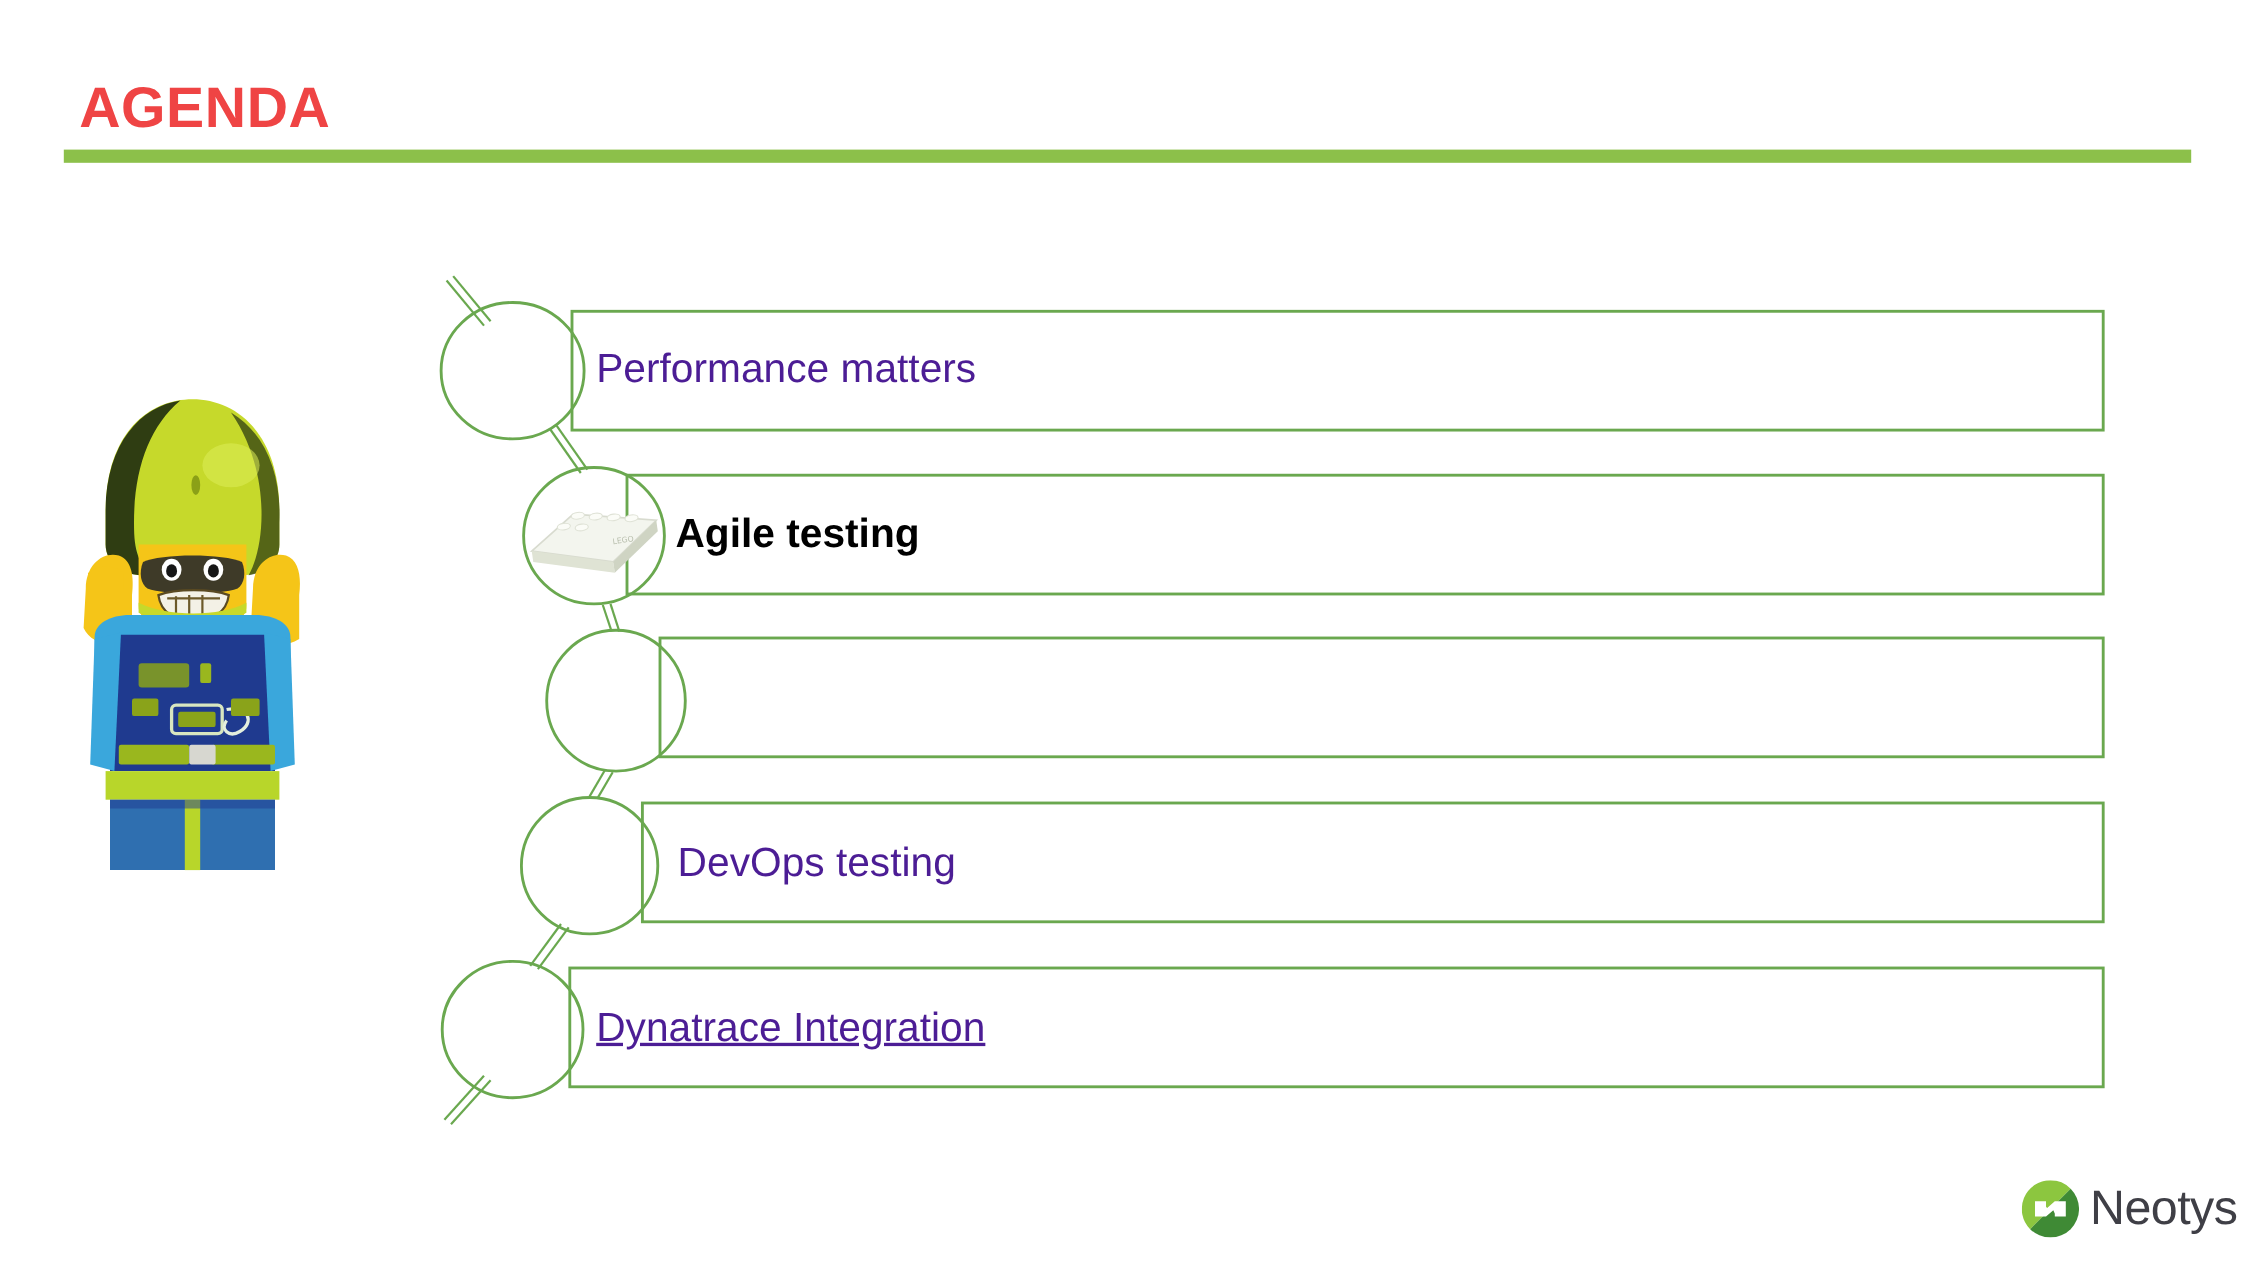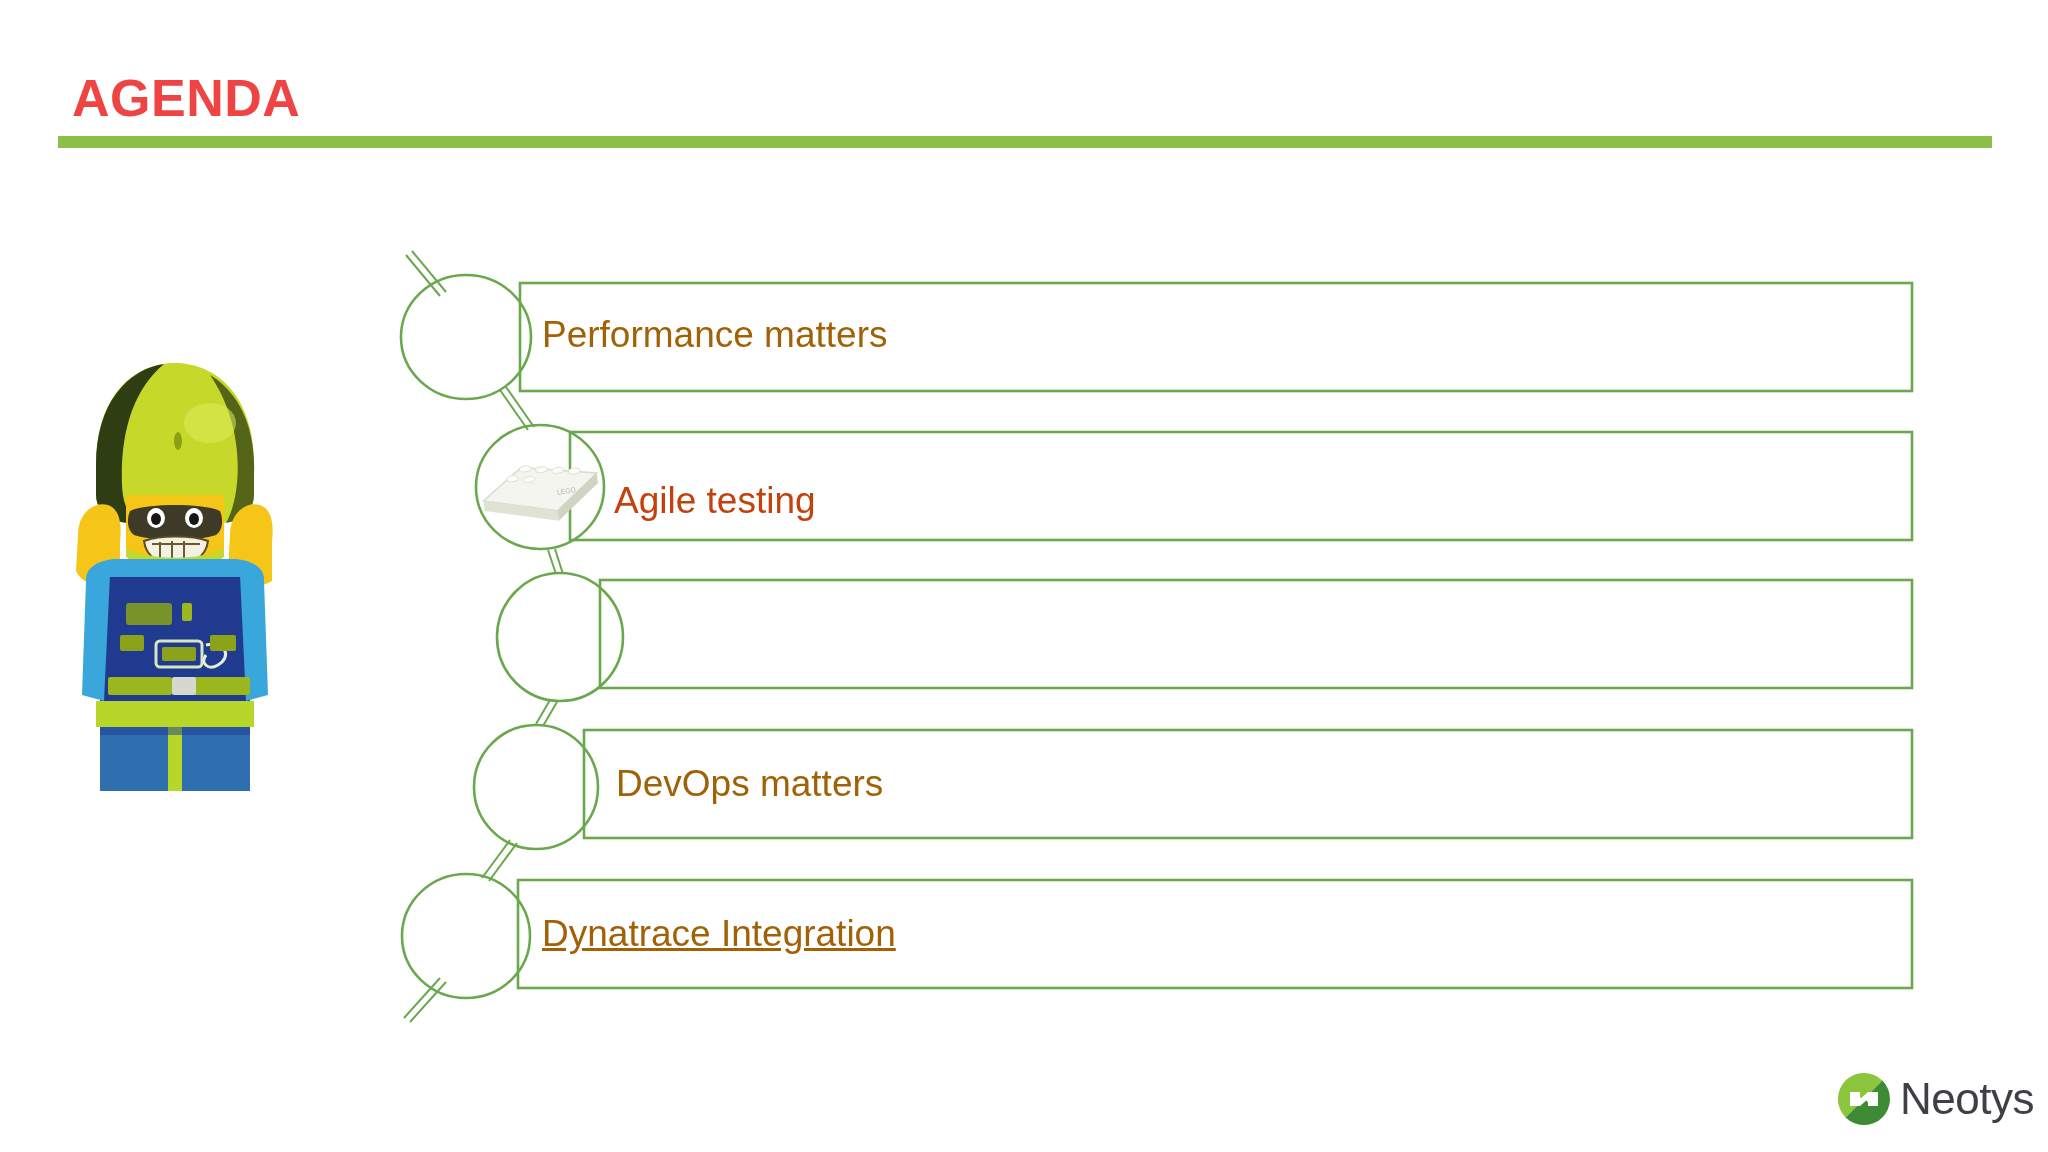--- a/index.html
+++ b/index.html
@@ -59,29 +59,28 @@
     left: 0;
     top: 0;
     width: 2048px;
     height: 1152px;
     pointer-events: none;
   }
   .agenda svg { display: block; width: 2048px; height: 1152px; }
 
   .row-label {
     position: absolute;
-    color: #a16207;
+    color: #4c1d95;
     font-size: 37px;
     line-height: 1;
     white-space: nowrap;
   }
   .row-label.bold {
-    font-weight: normal;
-    color: #c2410c;
-    margin-top: 16px;
+    font-weight: bold;
+    color: #000000;
   }
 
   
   .logo {
     position: absolute;
     left: 1838px;
     top: 1068px;
     width: 200px;
     height: 62px;
     display: flex;
@@ -207,21 +206,21 @@
         </g>
       </g>
     </svg>
   </div>
 
   <div class="row-label" style="left:542px; top:316px;">Performance matters</div>
 
   <div class="row-label bold" style="left:614px; top:466px;">Agile testing</div>
 
 
-  <div class="row-label" style="left:616px; top:765px;">DevOps matters</div>
+  <div class="row-label" style="left:616px; top:765px;">DevOps testing</div>
 
   <div class="row-label" style="left:542px; top:915px;text-decoration:underline;">Dynatrace Integration</div>
 
   <div class="logo">
     <span class="logo-mark">
       <svg viewBox="0 0 52 52" xmlns="http://www.w3.org/2000/svg" aria-hidden="true">
         <path d="M26 0 A26 26 0 0 0 7.6 44.4 L44.4 7.6 A25.9 25.9 0 0 0 26 0 Z" fill="#8cc63f"></path>
         <path d="M44.4 7.6 L7.6 44.4 A26 26 0 0 0 44.4 7.6 Z" fill="#3f8a35"></path>
         <path d="M12 33 L12 19 L22 19 L22 26 L30 19 L40 19 L40 33 L30 33 L30 26 L22 33 Z" fill="#ffffff"></path>
         <path d="M13 32 L19 20 L25 28 L31 20 L37 32 L31 32 L28 26 L22 32 Z" fill="#ffffff"></path>

